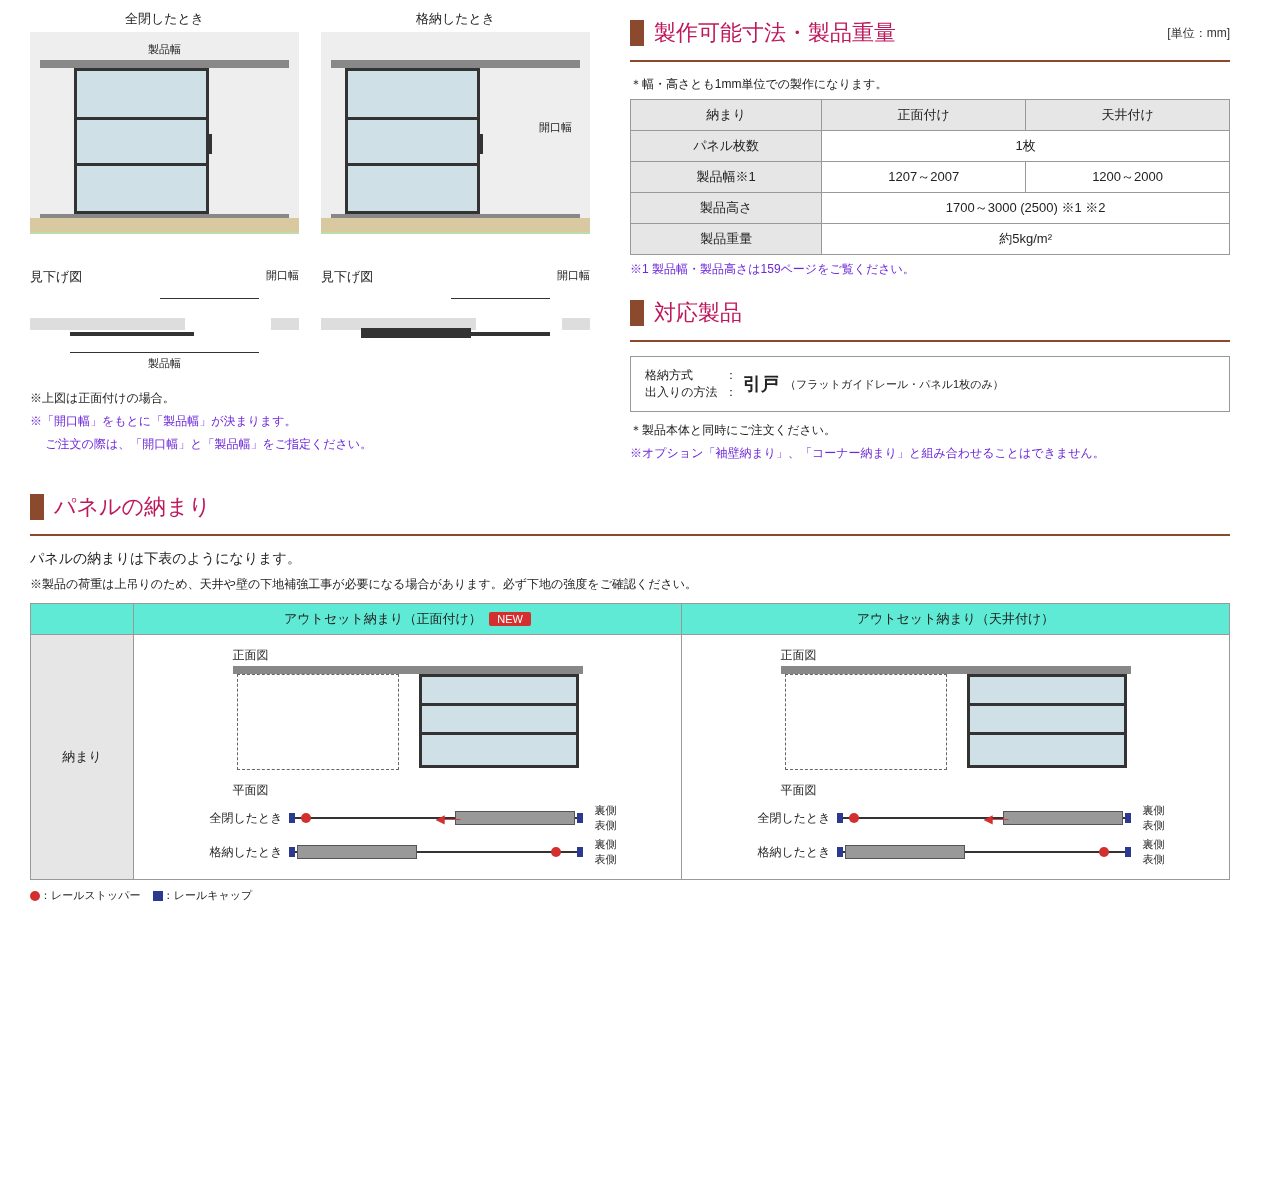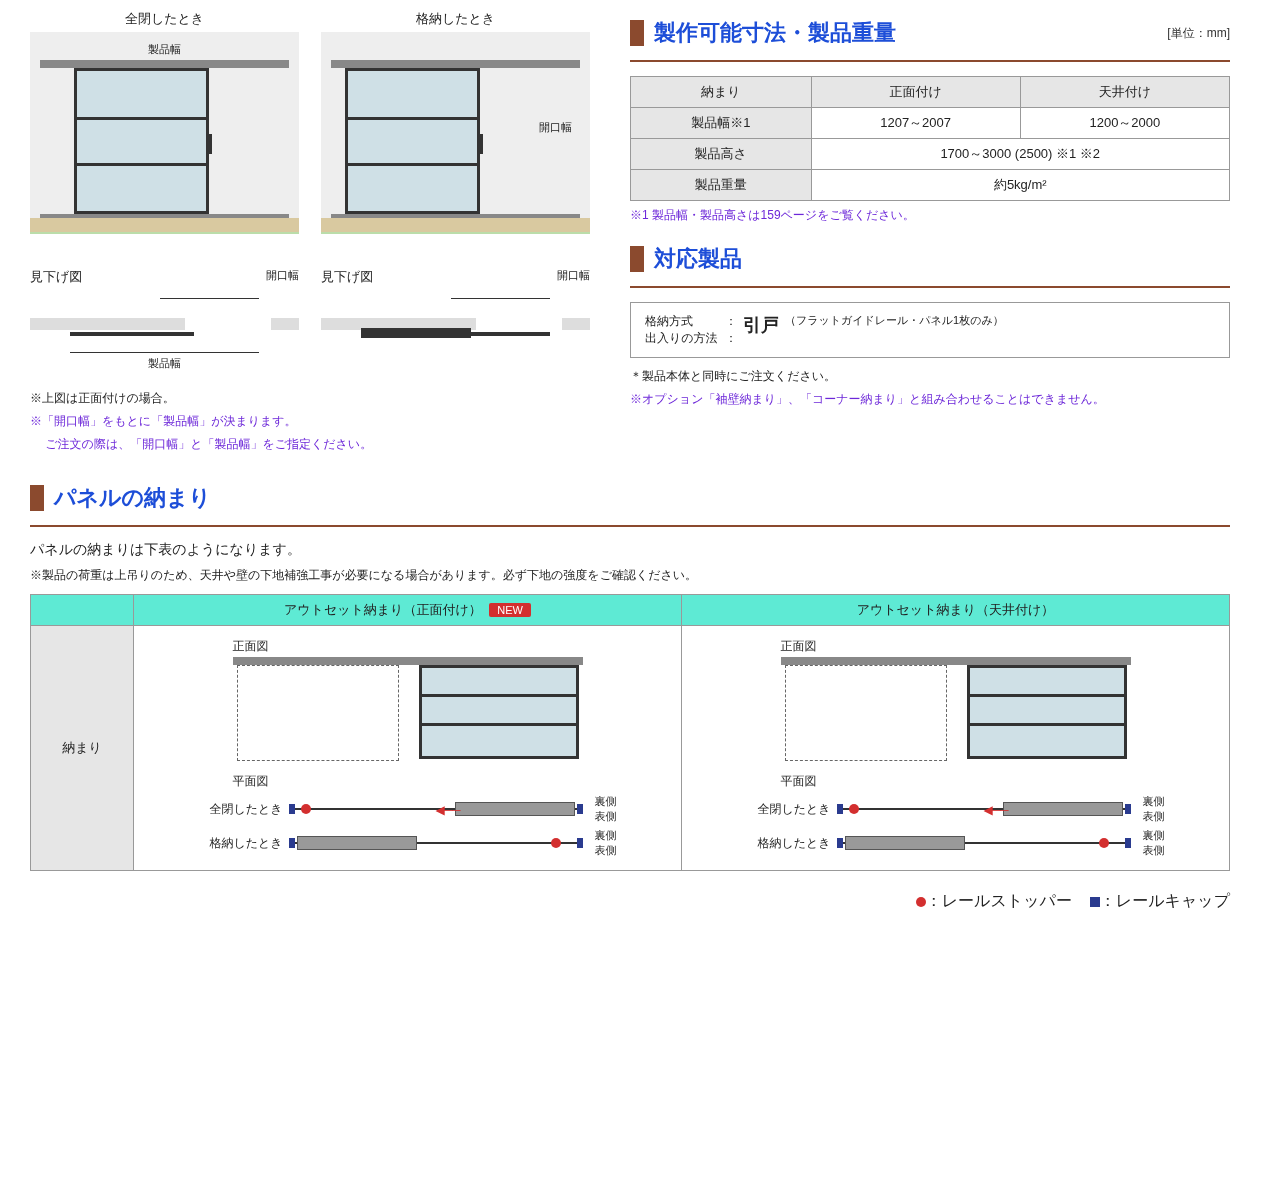--- a/index.html
+++ b/index.html
@@ -1,31 +1,31 @@
 <!DOCTYPE html>
 <html><head>
 <meta charset="utf-8">
 <style>
 body { font-family: "Hiragino Kaku Gothic Pro","Meiryo",sans-serif; margin:0; padding:10px 30px; font-size:13px; color:#222; background:#fff; width:1200px; }
 .row { display:flex; gap:40px; }
 .col-left { width:560px; }
 .col-right { flex:1; }
 .section-title { display:flex; align-items:center; margin:8px 0 12px; }
 .section-title .bar { width:14px; height:26px; background:#8b4a2e; margin-right:10px; }
-.section-title .txt { font-size:22px; font-weight:bold; color:#1d4ed8; }
+.section-title .txt { font-size:22px; font-weight:normal; color:#be185d; }
 .section-title .unit { margin-left:auto; font-size:12px; color:#333; }
 .hr { height:2px; background:#8b4a2e; margin-bottom:14px; }
 .note { font-size:12px; margin:6px 0; }
 .red { color:#6d28d9; }
 table.spec { border-collapse:collapse; width:100%; font-size:13px; }
 table.spec th, table.spec td { border:1px solid #999; padding:6px 8px; text-align:center; }
 table.spec th { background:#e6e6e6; font-weight:normal; }
 table.spec td.label { background:#e6e6e6; }
 .box-compat { border:1px solid #999; padding:10px 14px; margin:12px 0 10px; }
-.box-compat .lrow { display:flex; align-items:flex-start; font-size:12px; }
+.box-compat .lrow { display:flex; align-items:center; font-size:12px; }
 .box-compat .lkey { width:80px; }
 .box-compat .big { font-size:18px; font-weight:bold; margin:0 6px; }
 .small { font-size:11px; }
 .dia-row { display:flex; gap:22px; margin-bottom:14px; }
 .dia-col { flex:1; }
 .dia-caption { text-align:center; font-size:13px; margin-bottom:4px; }
 .dia-box { background:#eee; height:200px; position:relative; border-bottom:2px solid #bda; }
 .floor { position:absolute; bottom:0; left:0; right:0; height:14px; background:#d9c9a0; }
 .toprail { position:absolute; top:28px; left:10px; right:10px; height:8px; background:#888; }
 .botrail { position:absolute; bottom:14px; left:10px; right:10px; height:4px; background:#888; }
@@ -62,21 +62,21 @@
 .rail-row { display:flex; align-items:center; gap:6px; font-size:12px; margin:4px 0; }
 .rail-row .rlabel { width:90px; text-align:right; }
 .rail-body { position:relative; flex:1; height:20px; }
 .rail-line { position:absolute; top:9px; left:0; right:0; height:2px; background:#333; }
 .rail-cap { position:absolute; top:5px; width:6px; height:10px; background:#2a3b8f; }
 .rail-cap.left{left:0} .rail-cap.right{right:0}
 .rail-stop { position:absolute; top:5px; width:10px; height:10px; border-radius:50%; background:#d32f2f; }
 .rail-panel { position:absolute; top:3px; height:14px; background:#999; border:1px solid #555; box-sizing:border-box; }
 .rail-side { width:34px; font-size:11px; }
 .arrow-left { position:absolute; top:4px; left:50%; color:#d32f2f; font-size:12px; letter-spacing:-2px; }
-.legend { text-align:right; font-size:16px; margin-top:20px; }
+.legend { font-size:11px; margin-top:8px; }
 .legend .dot { display:inline-block; width:10px; height:10px; border-radius:50%; background:#d32f2f; vertical-align:middle; }
 .legend .sq { display:inline-block; width:10px; height:10px; background:#2a3b8f; vertical-align:middle; }
 </style>
 </head>
 <body>
 
 <div class="row">
 
   <div class="col-left">
     <div class="dia-row">
@@ -145,27 +145,32 @@
     <div class="note red">　 ご注文の際は、「開口幅」と「製品幅」をご指定ください。</div>
   </div>
 
   <div class="col-right">
     <div class="section-title">
       <div class="bar"></div>
       <div class="txt">製作可能寸法・製品重量</div>
       <div class="unit">[単位：mm]</div>
     </div>
     <div class="hr"></div>
+    <div class="note">＊幅・高さとも1mm単位での製作になります。</div>
 
     <table class="spec">
       <tbody>
           <tr>
         <th>納まり</th>
         <th>正面付け</th>
         <th>天井付け</th>
+      </tr>
+      <tr>
+        <td class="label">パネル枚数</td>
+        <td colspan="2">1枚</td>
       </tr>
       <tr>
         <td class="label"><span>製品幅※1</span></td>
         <td>1207～2007</td>
         <td>1200～2000</td>
       </tr>
       <tr>
         <td class="label">製品高さ</td>
         <td colspan="2"><span>1700～3000 (2500) ※1 ※2</span></td>
       </tr>

